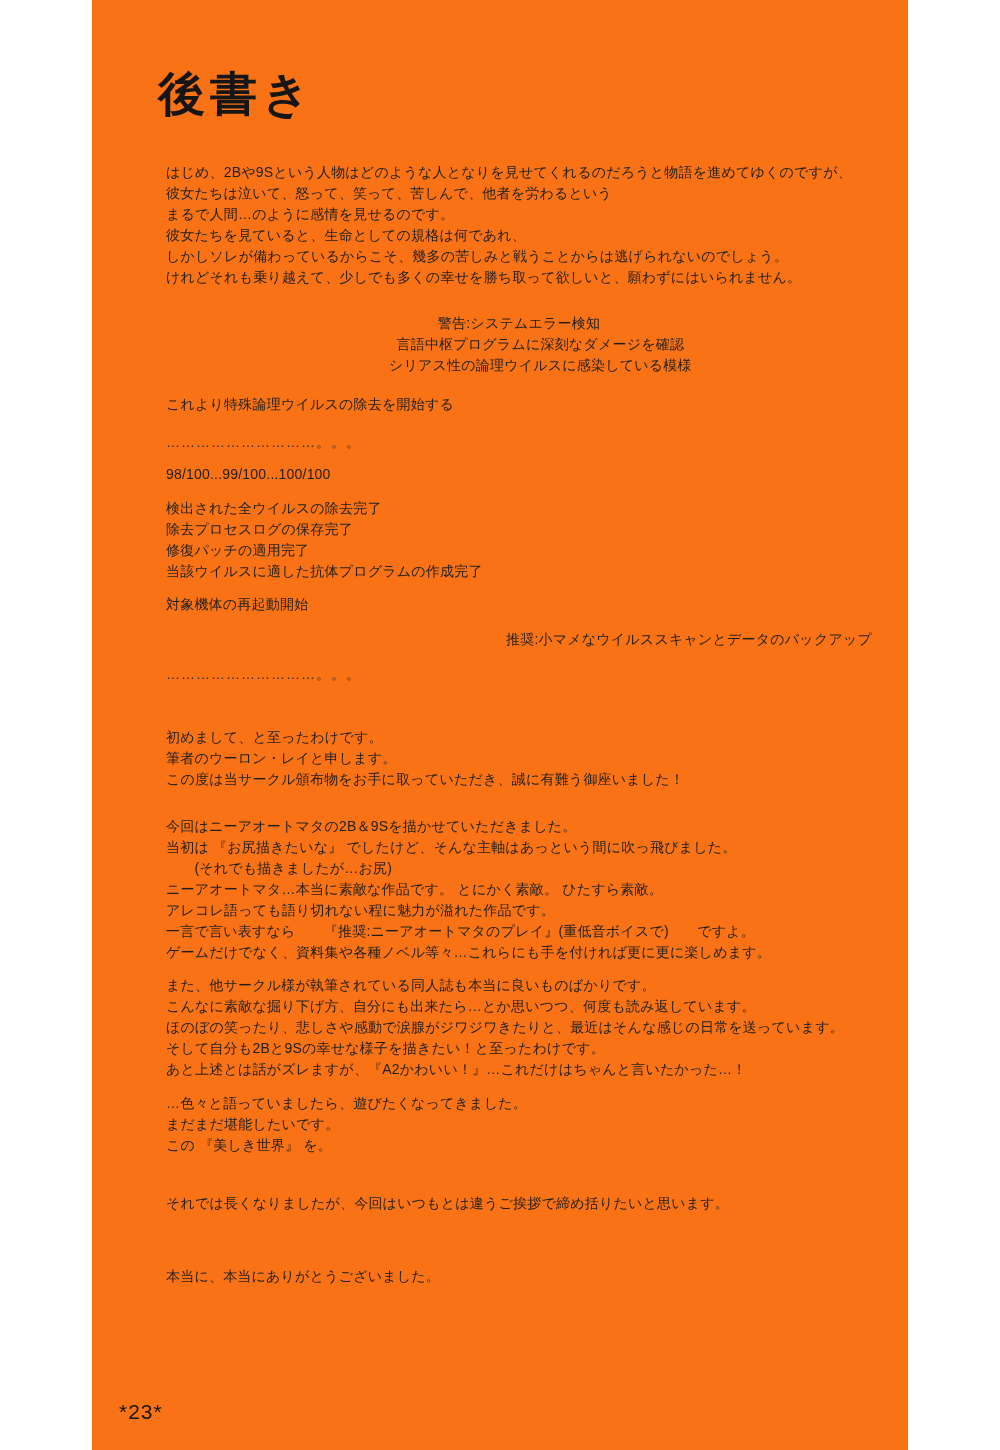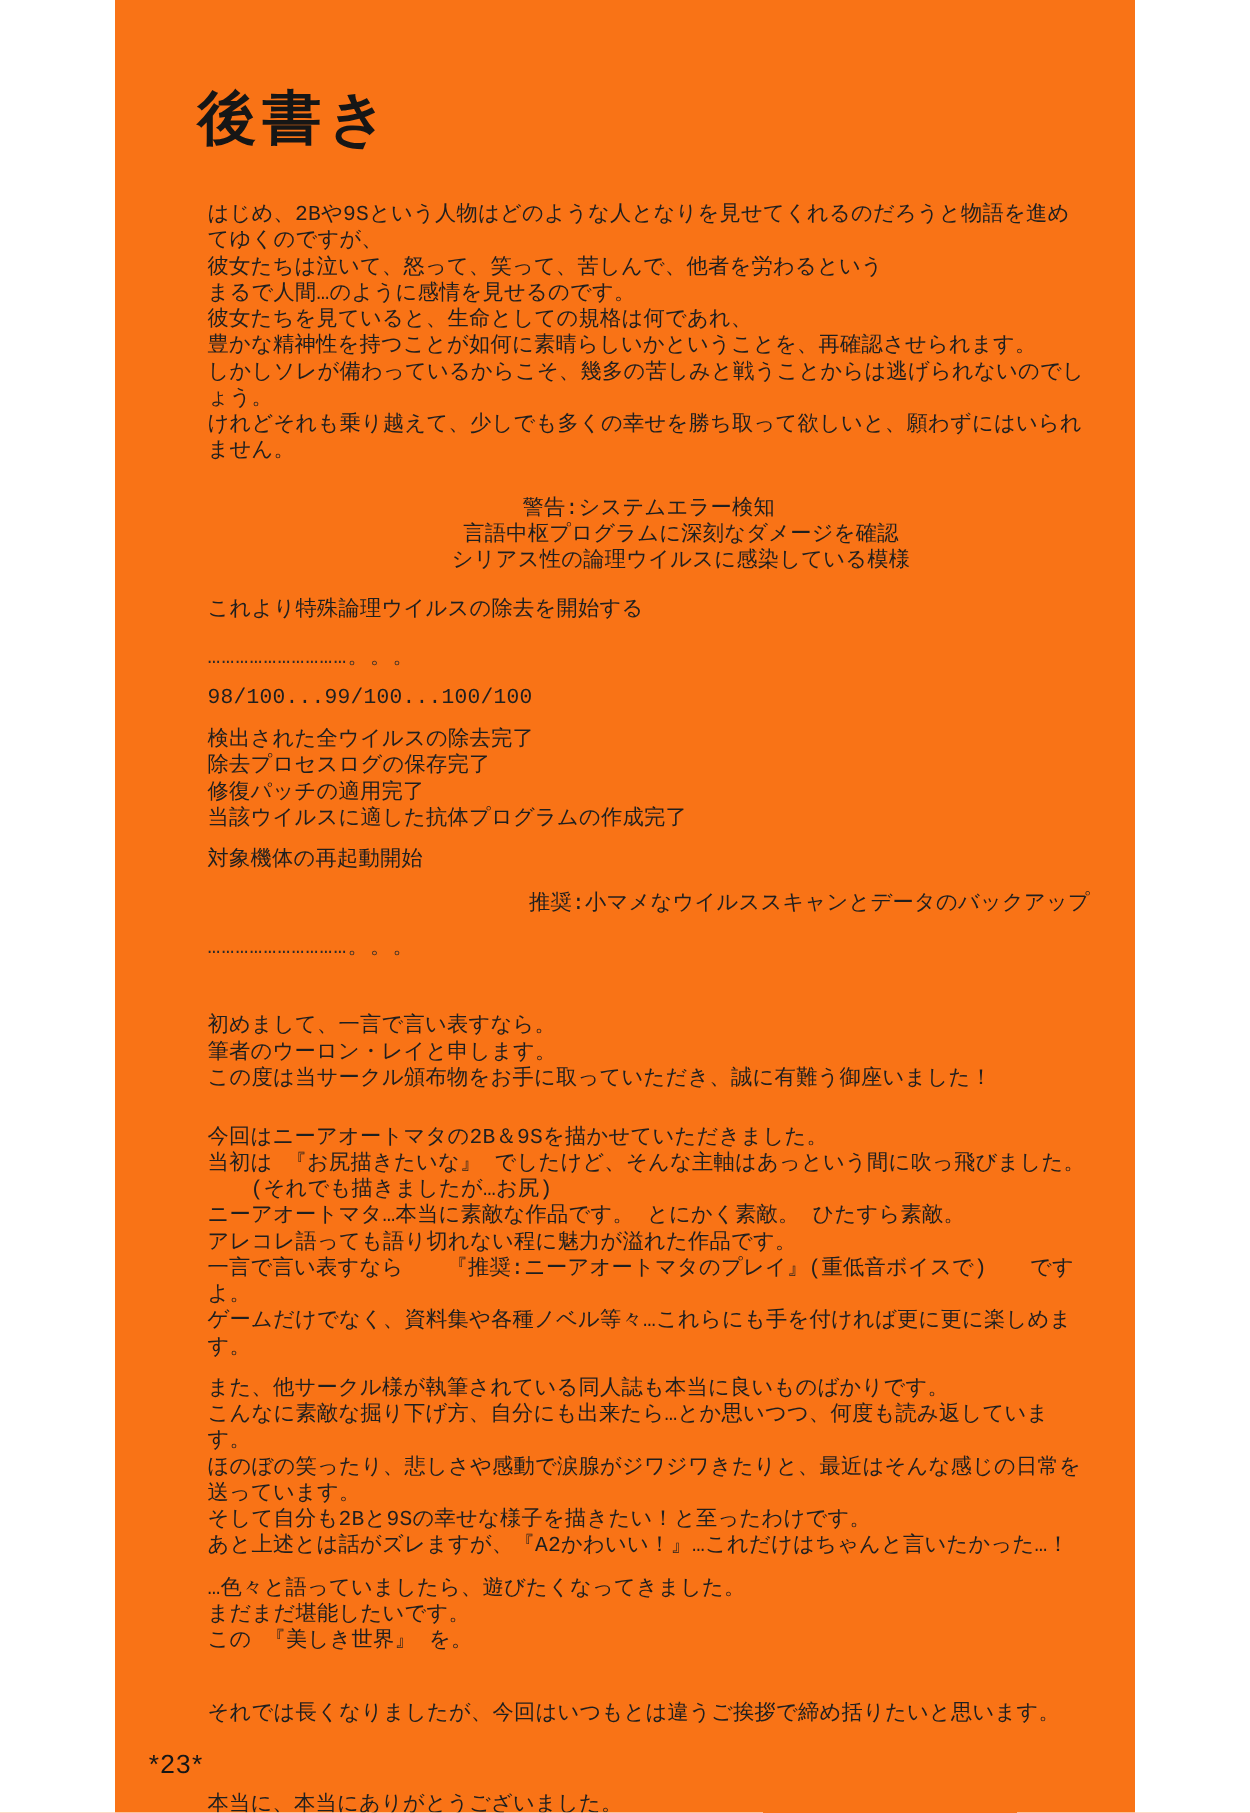--- a/index.html
+++ b/index.html
@@ -31,25 +31,24 @@
     line-height: 1.2;
     color: #161616;
   }
   .body-text {
     margin-top: 40px;
   }
   .block {
     margin: 0;
   }
   .line {
-    font-size: 17px;
+    font-size: 14px;
     line-height: 21px;
     white-space: pre-wrap;
     letter-spacing: 0.2px;
-    font-family: Liberation Mono, monospace;
   }
   
   .b-warning          { margin-top: 25px; text-align: center; }
   .b-removal-start    { margin-top: 18px; }
   .b-ellipsis-1       { margin-top: 17px; }
   .b-progress         { margin-top: 11px; }
   .b-removal-complete { margin-top: 13px; }
   .b-reboot           { margin-top: 12px; }
   .b-recommendation   { margin-top: 14px; text-align: right; }
   .b-ellipsis-2       { margin-top: 14px; }
@@ -78,21 +77,20 @@
 <div class="page">
   <div class="content">
     <h1 class="title">後書き</h1>
 
     <div class="body-text">
       <div class="block b-intro">
           <div class="line">はじめ、2Bや9Sという人物はどのような人となりを見せてくれるのだろうと物語を進めてゆくのですが、</div>
           <div class="line">彼女たちは泣いて、怒って、笑って、苦しんで、他者を労わるという</div>
           <div class="line">まるで人間…のように感情を見せるのです。</div>
           <div class="line">彼女たちを見ていると、生命としての規格は何であれ、</div>
-          <div class="line">豊かな精神性を持つことが如何に素晴らしいかということを、再確認させられます。</div>
           <div class="line">しかしソレが備わっているからこそ、幾多の苦しみと戦うことからは逃げられないのでしょう。</div>
           <div class="line">けれどそれも乗り越えて、少しでも多くの幸せを勝ち取って欲しいと、願わずにはいられません。</div>
         </div>
 
       <div class="block b-warning">
           <div class="line">警告:システムエラー検知</div>
           <div class="line">　　　言語中枢プログラムに深刻なダメージを確認</div>
           <div class="line">　　　シリアス性の論理ウイルスに感染している模様</div>
         </div>
 
@@ -121,21 +119,21 @@
 
       <div class="block b-recommendation">
           <div class="line">推奨:小マメなウイルススキャンとデータのバックアップ</div>
         </div>
 
       <div class="block b-ellipsis-2 ellipsis-line">
           <div class="line">…………………………。。。</div>
         </div>
 
       <div class="block b-greeting">
-          <div class="line">初めまして、一言で言い表すなら。</div>
+          <div class="line">初めまして、と至ったわけです。</div>
           <div class="line">筆者のウーロン・レイと申します。</div>
           <div class="line">この度は当サークル頒布物をお手に取っていただき、誠に有難う御座いました！</div>
         </div>
 
       <div class="block b-about-work">
           <div class="line">今回はニーアオートマタの2B＆9Sを描かせていただきました。</div>
           <div class="line">当初は 『お尻描きたいな』 でしたけど、そんな主軸はあっという間に吹っ飛びました。</div>
           <div class="line">　　(それでも描きましたが…お尻)</div>
           <div class="line">ニーアオートマタ…本当に素敵な作品です。 とにかく素敵。 ひたすら素敵。</div>
           <div class="line">アレコレ語っても語り切れない程に魅力が溢れた作品です。</div>

